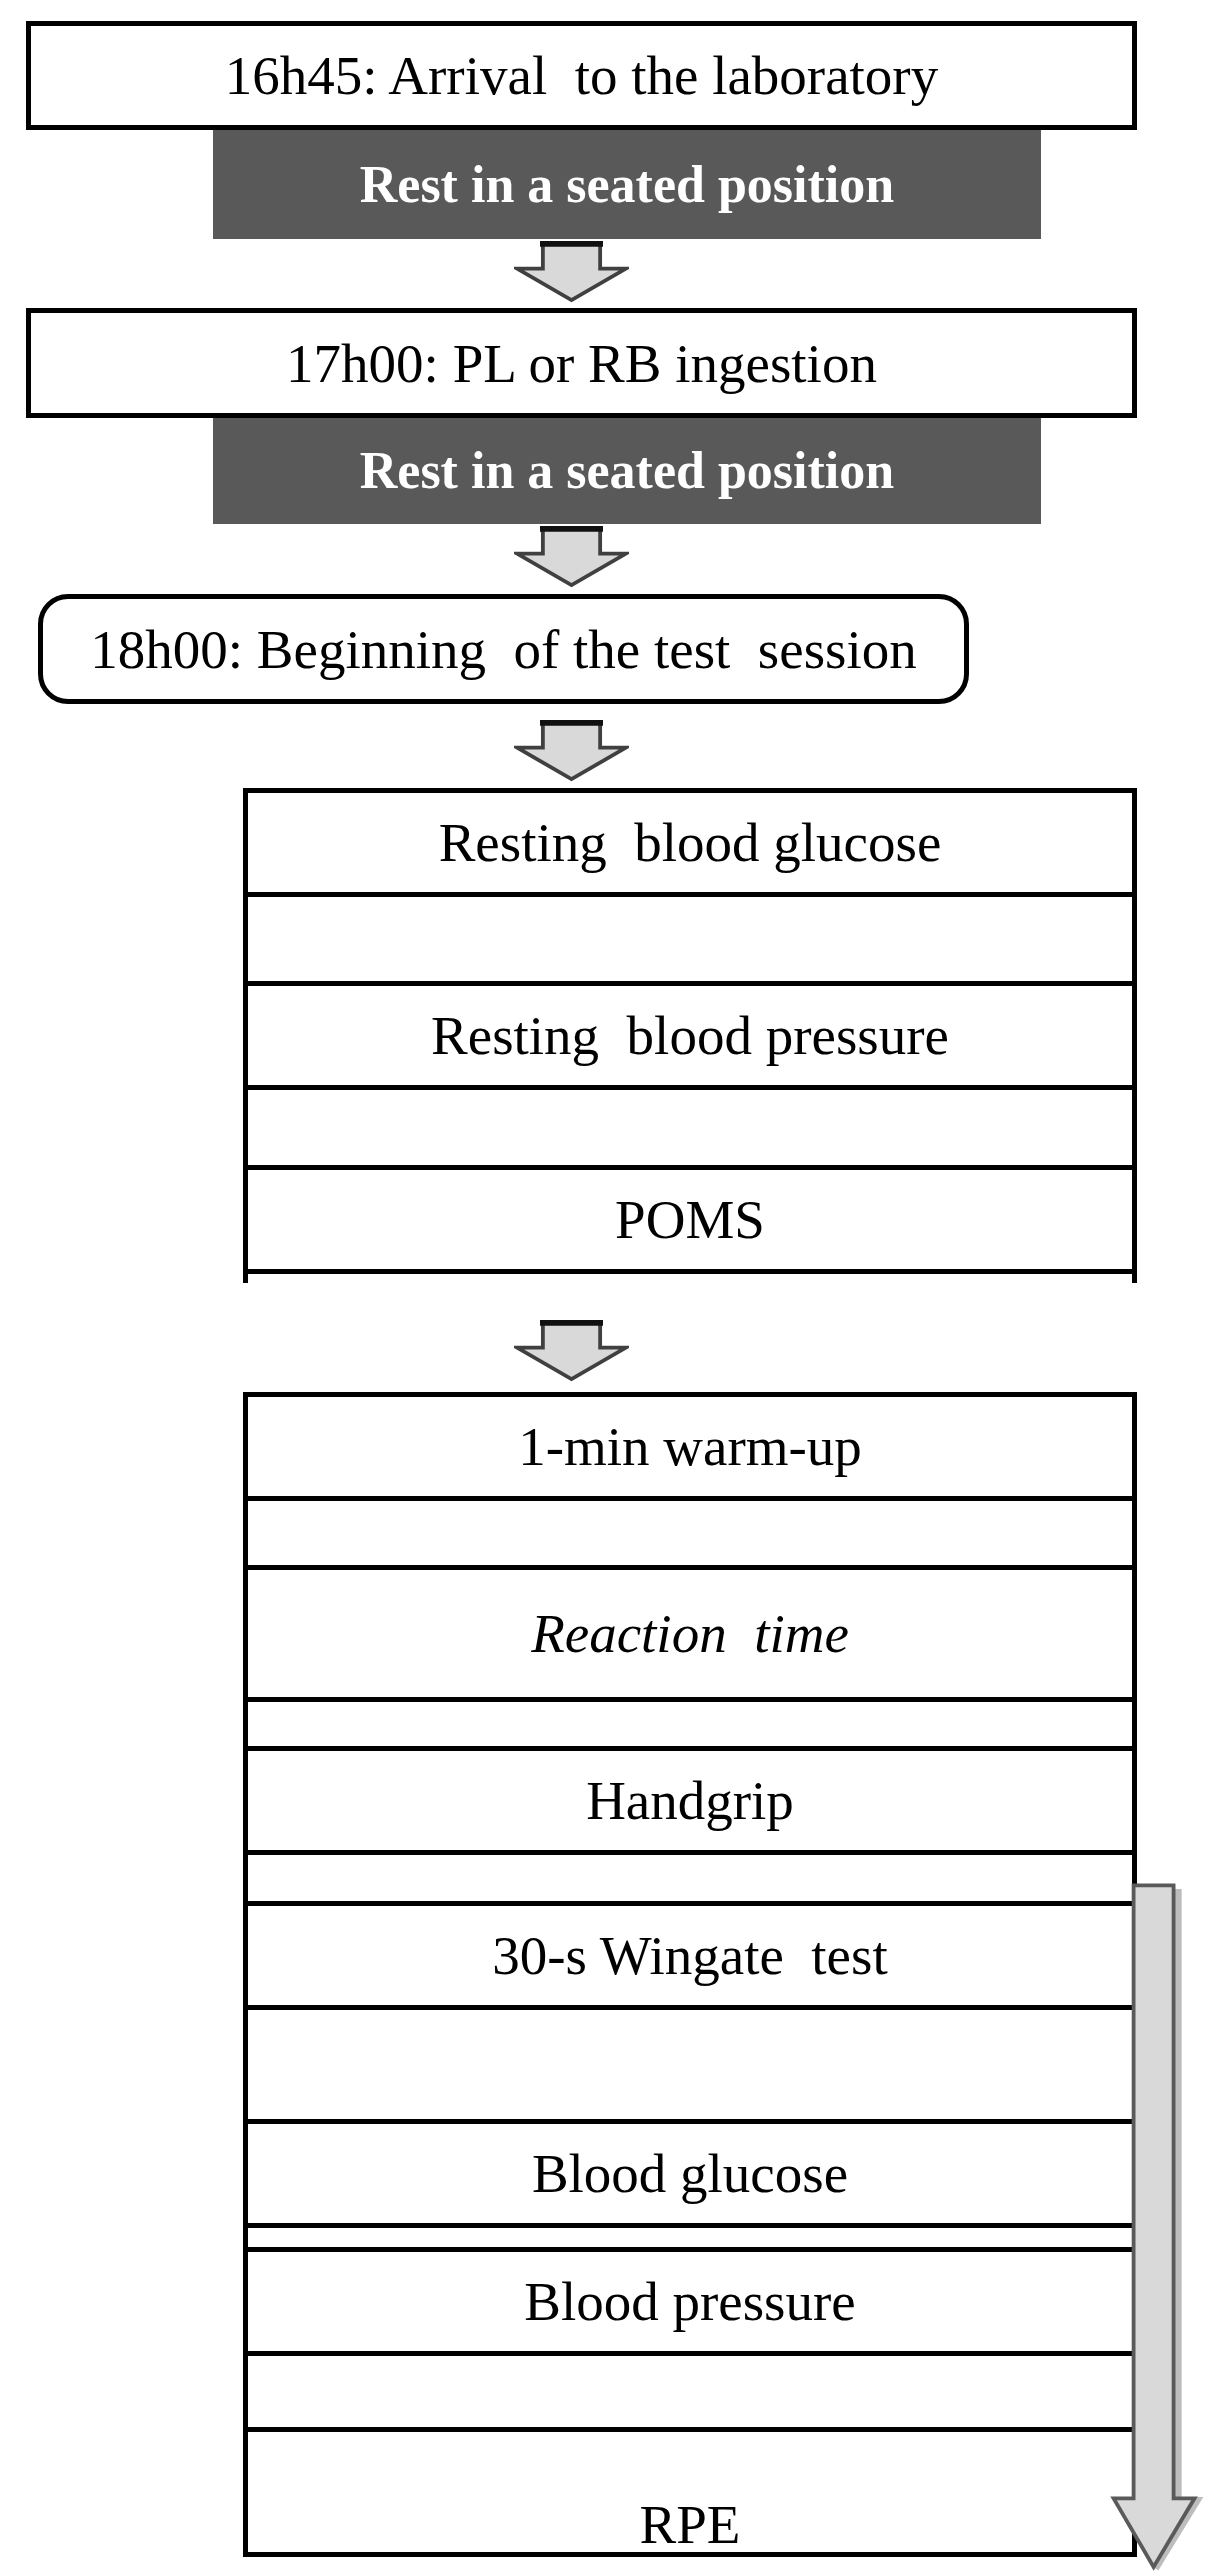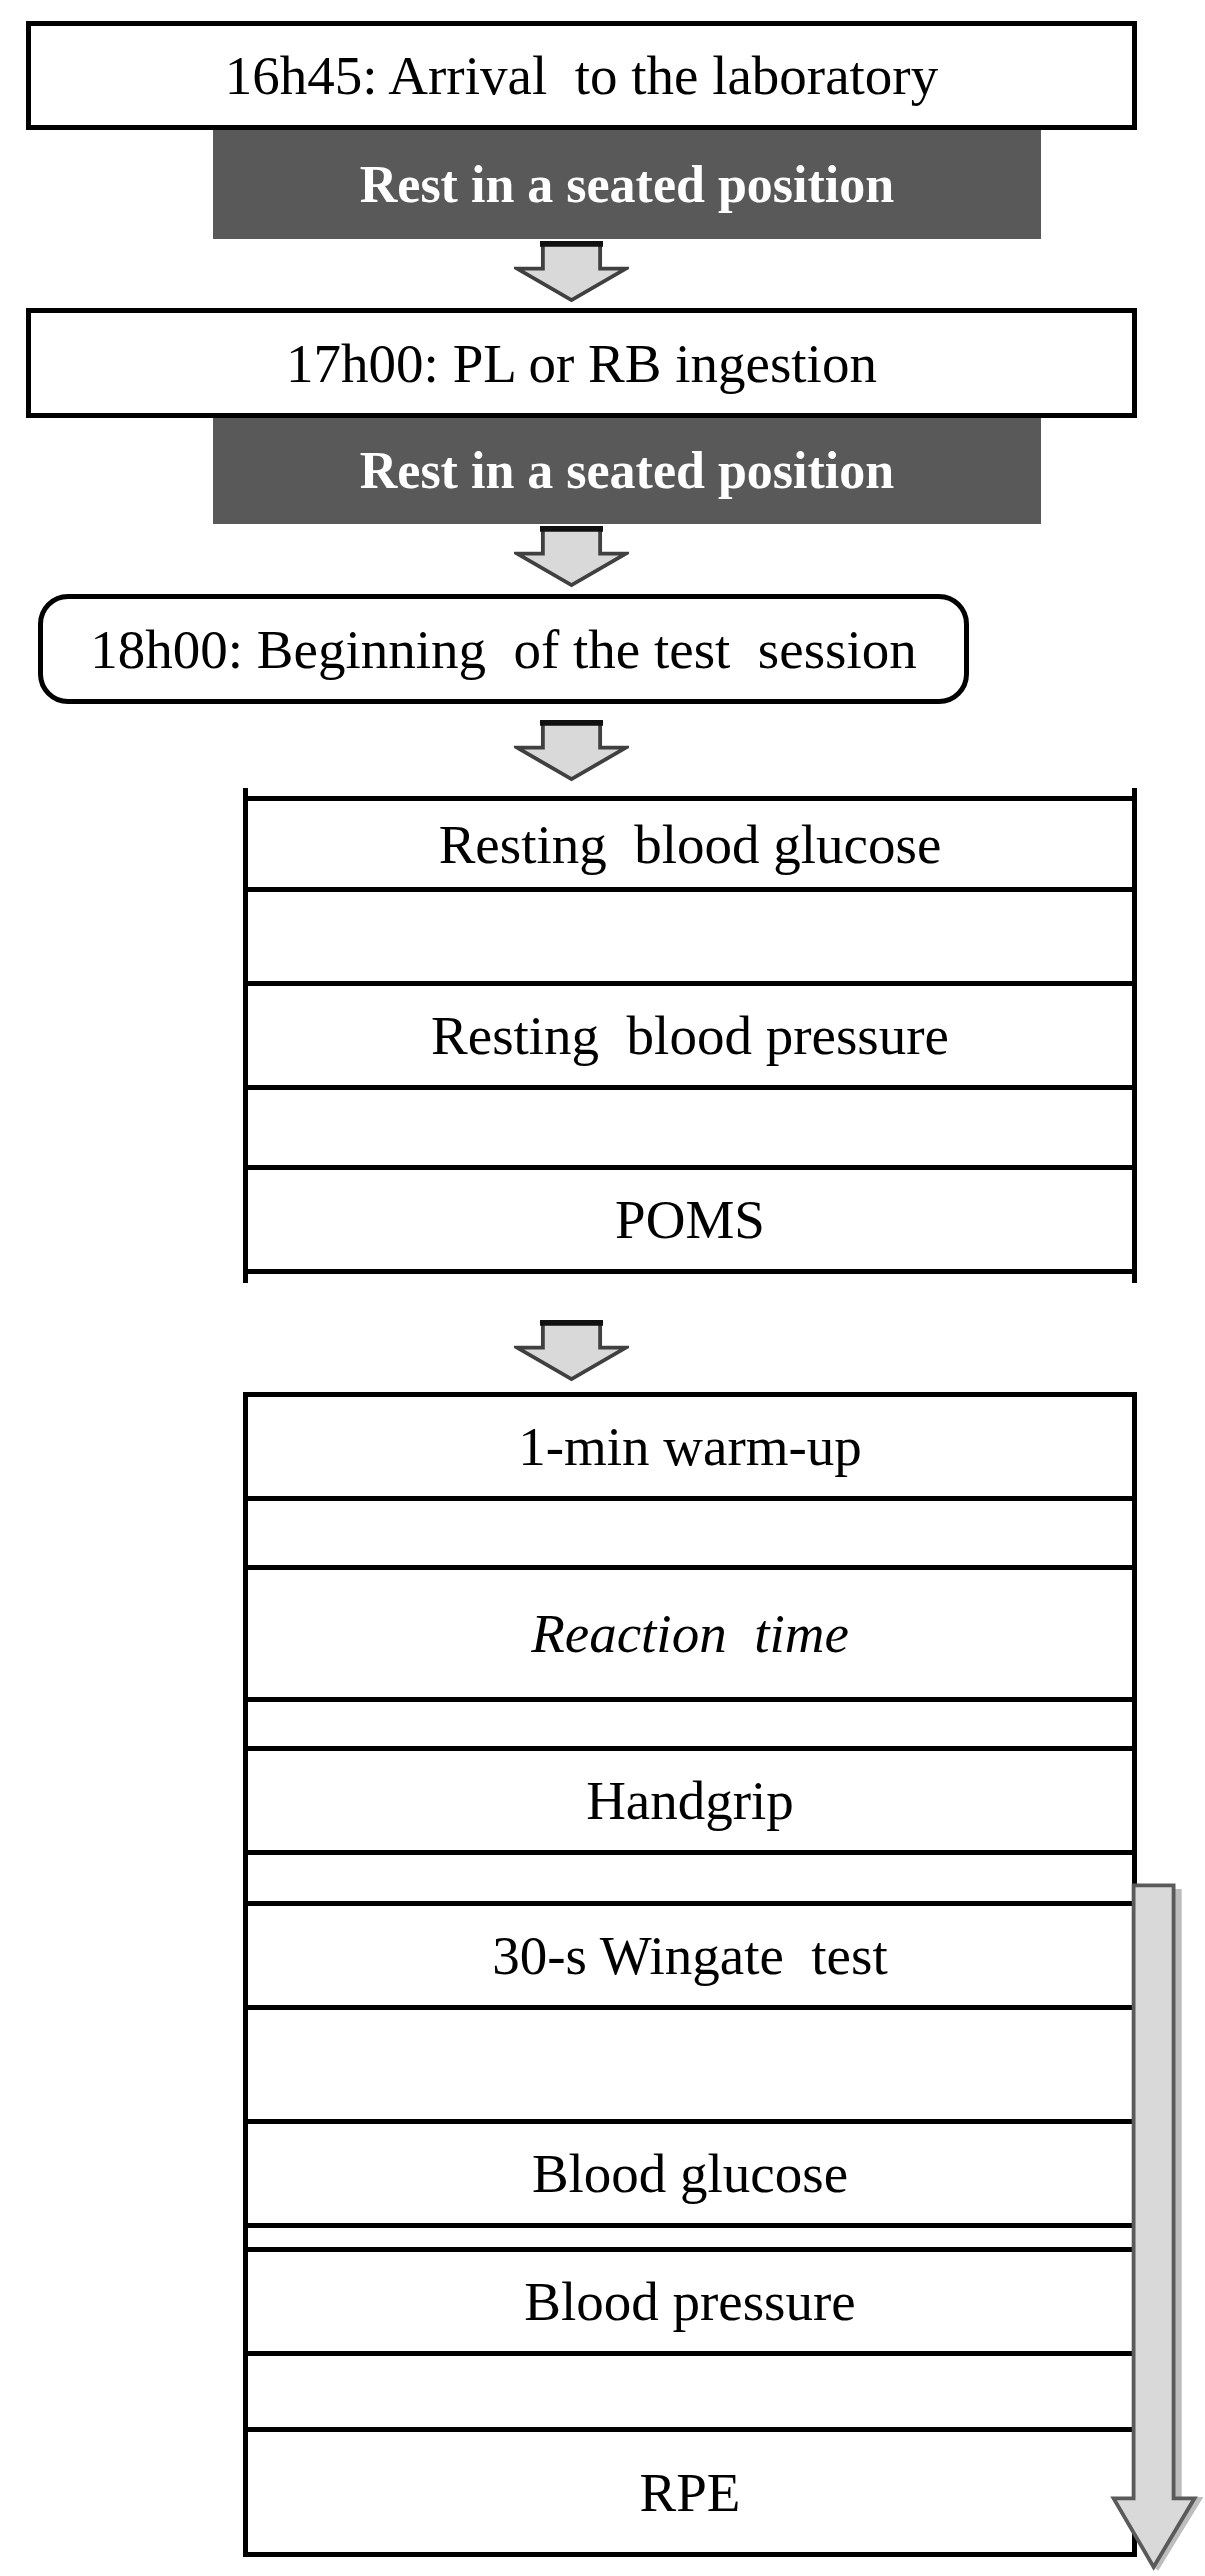--- a/index.html
+++ b/index.html
@@ -48,32 +48,32 @@
   
   #box-arrival   {left:26px;  top:21px;   width:1111px; height:109px;}
   #rest-bar-1    {left:175px; top:130px;  width:828px;  height:109px;}
   #down-arrow-1  {left:514px; top:240px;  width:115px;  height:63px;}
   #box-ingestion {left:26px;  top:308px;  width:1111px; height:110px;}
   #rest-bar-2    {left:175px; top:418px;  width:828px;  height:106px;}
   #down-arrow-2  {left:514px; top:525px;  width:115px;  height:63px;}
   #box-test-start{left:38px;  top:594px;  width:931px; height:110px;border-radius:30px;}
   #down-arrow-3  {left:514px; top:719px;  width:115px;  height:63px;}
   #stack-baseline{left:243px; top:788px;  width:894px;  height:495px;}
-  #sec-b0{top:8px;    height:96px;}
+  #sec-b0{top:0px;    height:109px;}
   #sec-b1{top:193px;  height:109px;}
   #sec-b2{top:377px;  height:109px;}
   #down-arrow-4  {left:514px; top:1319px; width:115px;  height:63px;}
   #stack-test    {left:243px; top:1392px; width:894px;  height:1165px;}
   #sec-t0{top:0px;    height:109px;}
   #sec-t1{top:173px;  height:137px;font-style:italic;}
   #sec-t2{top:354px;  height:109px;}
   #sec-t3{top:509px;  height:109px;}
   #sec-t4{top:687px;  height:109px;margin-top:40px;}
   #sec-t5{top:855px;  height:109px;}
-  #sec-t6{top:1035px; height:130px;}
+  #sec-t6{top:1035px; height:130px;align-items:flex-end;}
   #timeline-arrow{left:1106px;top:1880px;width:99px;height:696px;}
 </style>
 </head>
 <body>
 
 <div id="canvas">
 
   <div id="box-arrival" class="stepbox">
     <span class="label">16h45: Arrival  to the laboratory</span>
   </div>

